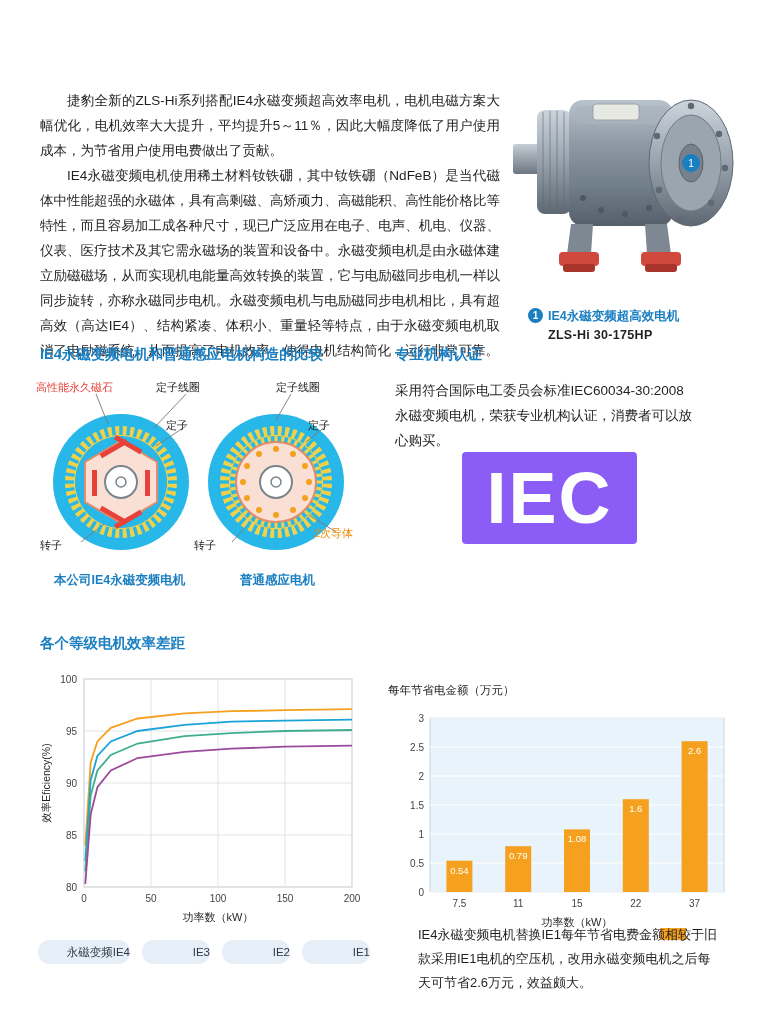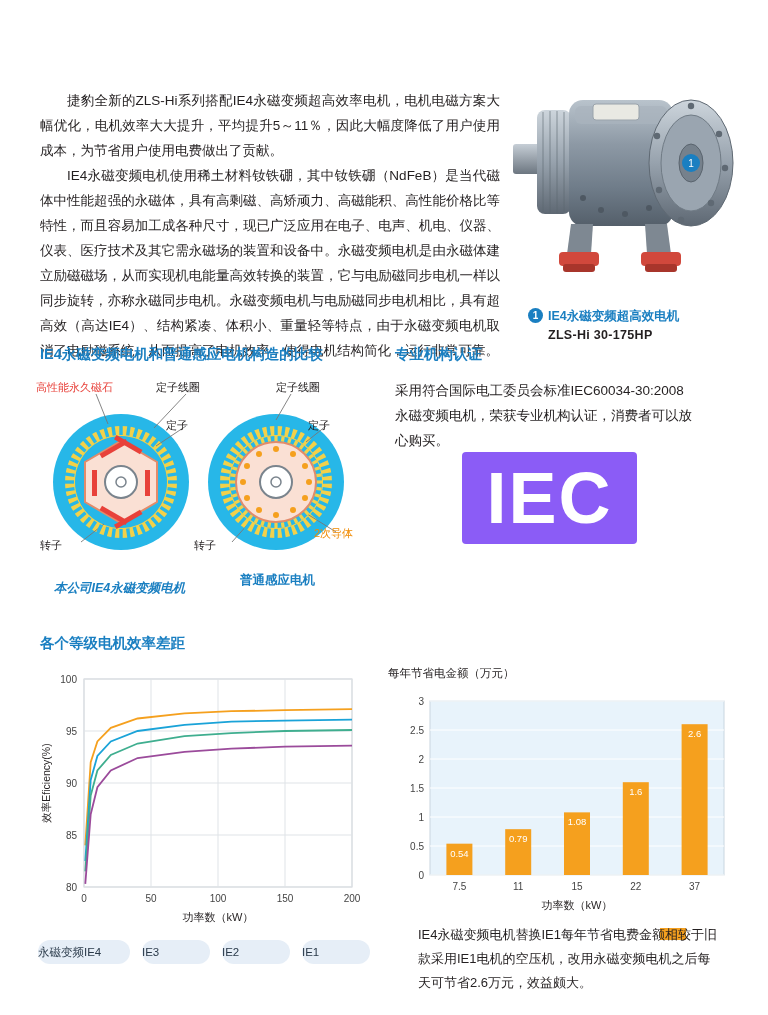--- a/index.html
+++ b/index.html
@@ -144,42 +144,42 @@
   .chart-left {
     position: absolute;
     left: 36px;
     top: 665px;
     width: 330px;
     height: 270px;
   }
   .chart-right {
     position: absolute;
     left: 388px;
-    top: 663px;
+    top: 680px;
     width: 350px;
     height: 250px;
   }
 
   .legend-row {
     position: absolute;
     left: 38px;
     top: 940px;
     width: 330px;
     height: 26px;
   }
   .legend-pill {
     position: absolute;
     top: 0;
     height: 24px;
     border-radius: 12px;
     background: #e6eef7;
     color: #2a3a4a;
     font-size: 11.5px;
     line-height: 24px;
-    text-align: left;
+    text-align: right;
   }
 
   .s3-right-note {
     position: absolute;
     left: 418px;
     top: 923px;
     width: 300px;
     font-size: 13px;
     line-height: 24px;
   }
@@ -488,21 +488,21 @@
 
     <span class="dg-label red" style="left:0px; top:8px;">高性能永久磁石</span>
     <span class="dg-label" style="left:120px; top:8px;">定子线圈</span>
     <span class="dg-label" style="left:130px; top:46px;">定子</span>
     <span class="dg-label" style="left:240px; top:8px;">定子线圈</span>
     <span class="dg-label" style="left:272px; top:46px;">定子</span>
     <span class="dg-label" style="left:4px; top:166px;">转子</span>
     <span class="dg-label" style="left:158px; top:166px;">转子</span>
     <span class="dg-label orange" style="left:278px; top:154px;">2次导体</span>
 
-    <span class="dg-cap" style="left:18px; top:208px;font-style:italic;">本公司IE4永磁变频电机</span>
+    <span class="dg-cap" style="left:18px; top:200px;">本公司IE4永磁变频电机</span>
     <span class="dg-cap" style="left:204px; top:200px;">普通感应电机</span>
   </div>
 
   <div class="h-blue s3-left-title">各个等级电机效率差距</div>
 
   <div class="chart-left">
     <svg id="lineChart" width="330" height="270" viewBox="0 0 330 270">
         <rect x="48" y="14" width="268" height="208" fill="#ffffff" stroke="#c9ced3"></rect>
         <line x1="48" y1="222" x2="316" y2="222" stroke="#dfe3e7" stroke-width="1"></line>
         <text x="41" y="226" text-anchor="end" font-size="10" fill="#444" font-family="Liberation Sans, sans-serif">80</text>

